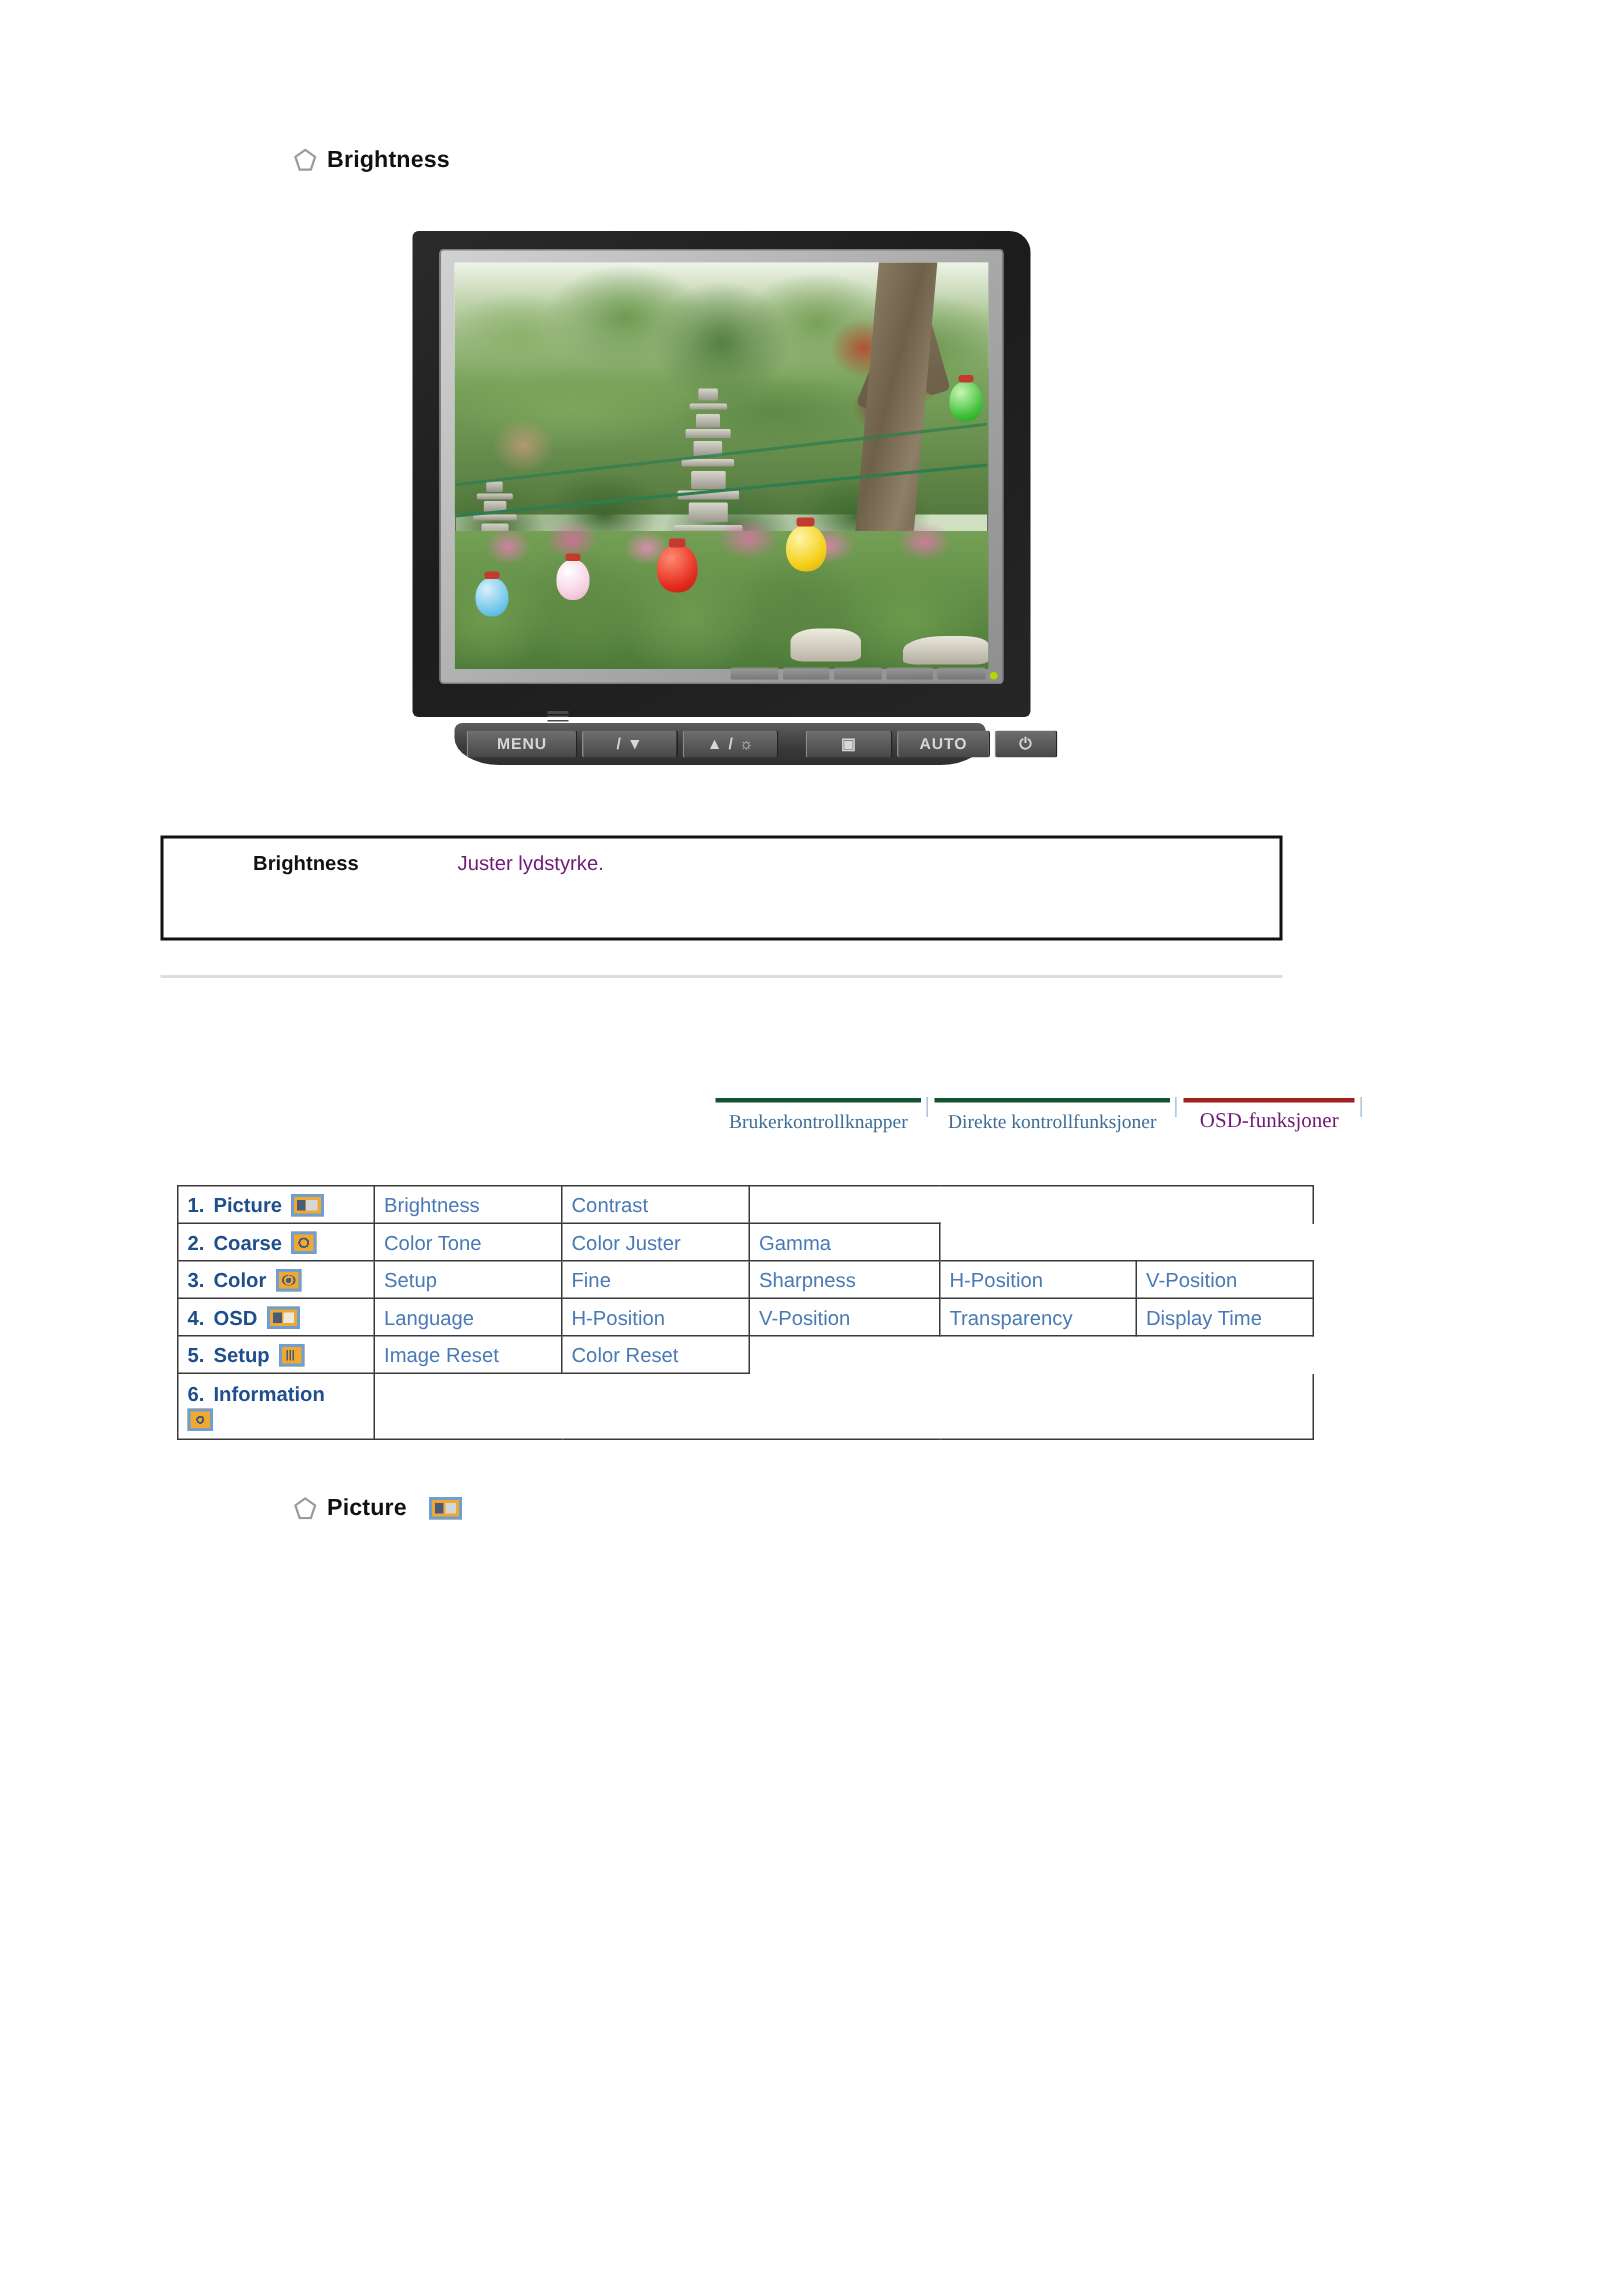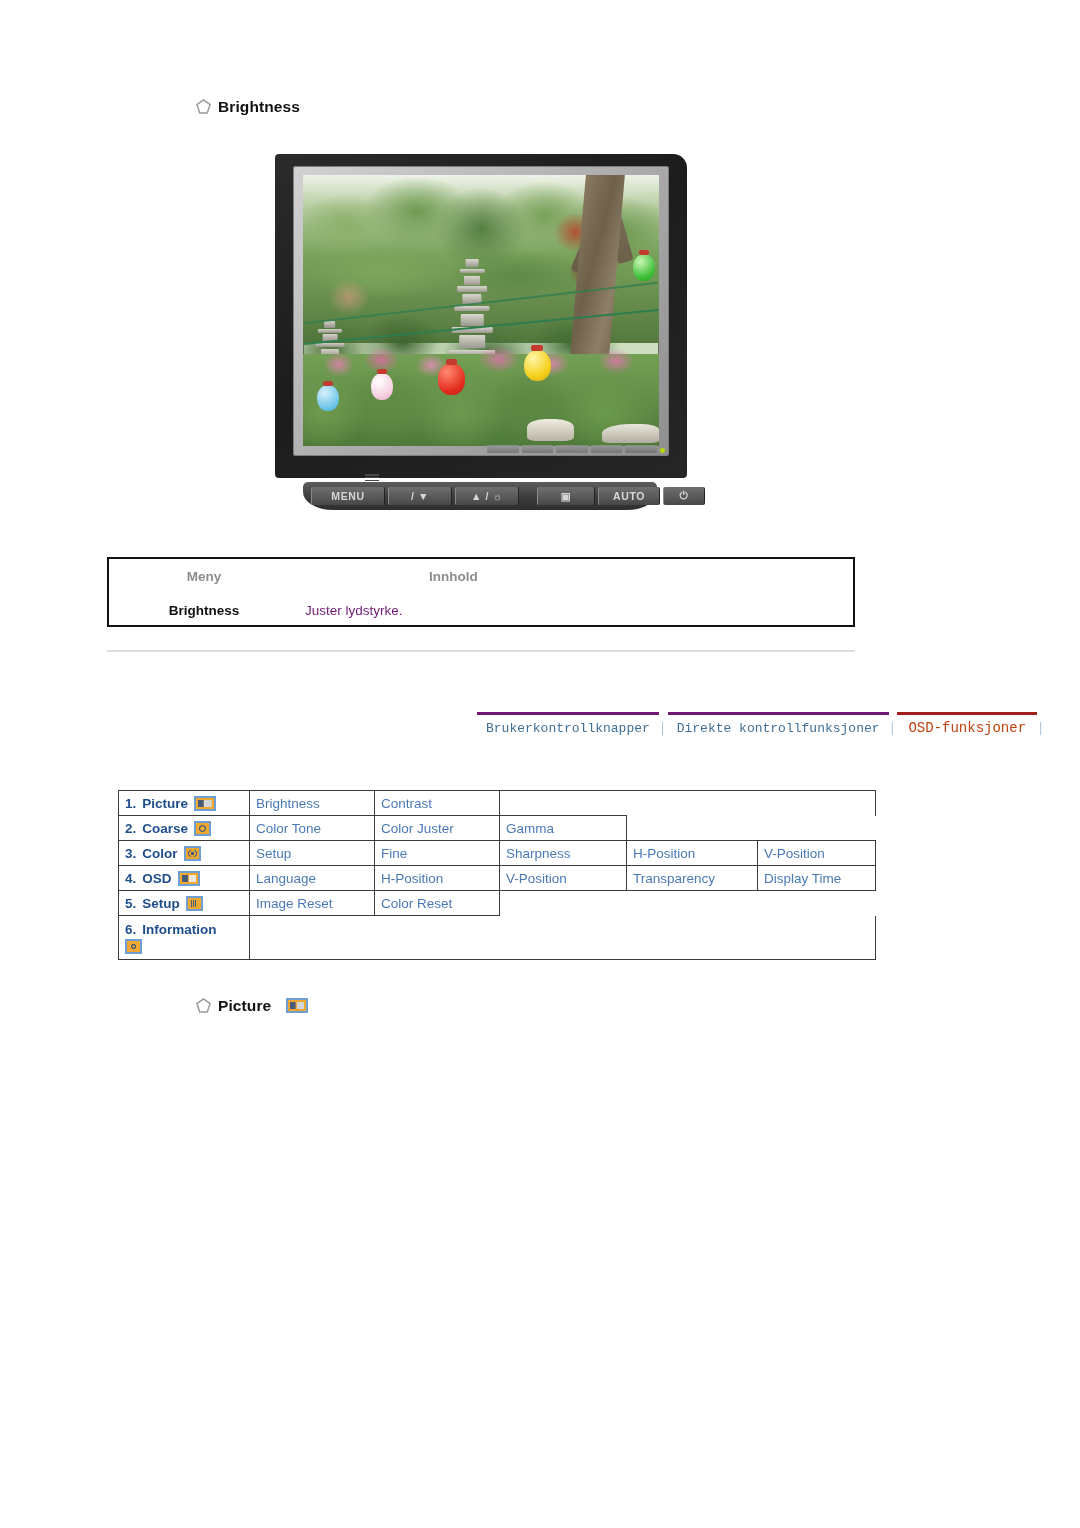--- a/index.html
+++ b/index.html
@@ -223,25 +223,26 @@
     background: #dddddd;
   }
 
   
   #nav-tabs {
     position: absolute; left: 477px; top: 712px; display: flex; align-items: stretch;
   }
   .tab {
     display: flex; align-items: center; padding: 5px 9px 2px 9px;
     font-size: 13px; color: #3f6f96; white-space: nowrap;
-    border-top: 3px solid #701a75;
-    font-family: Liberation Mono, monospace;
+    border-top: 3px solid #14532d;
+    font-family: Liberation Serif, serif;
+    margin-top: 20px;
   }
   .tab.active {
-    color: #c2410c; font-size: 14px; border-top-color: #a01f1f; padding: 5px 11px 2px 11px;
+    color: #701a75; font-size: 14px; border-top-color: #a01f1f; padding: 5px 11px 2px 11px;
   }
   .tab-sep {
     display: flex; align-items: center; color: #9bb4c8; font-size: 11px;
     border-top: 3px solid transparent; padding: 5px 1px 2px 1px;
   }
 
   
   #osd-table {
     position: absolute; left: 118px; top: 790px; width: 757px;
     border-collapse: collapse; table-layout: fixed; background: #ffffff;
@@ -384,24 +385,20 @@
       <div class="mbtn wide" style="width:64px">▲ / ☼</div>
       <div class="mbtn gapper" style="width:16px"></div>
       <div class="mbtn wide" style="width:58px">▣</div>
       <div class="mbtn wide" style="width:62px">AUTO</div>
       <div class="mbtn wide" style="width:42px">⏻</div>
     </div>
   </div>
 </div>
 
 <div id="info-table">
-  <div class="row header">
-    <div class="c1"><span class="th-text">Meny</span></div>
-    <div class="c2"><span class="th-text">Innhold</span></div>
-  </div>
   <div class="row">
     <div class="c1"><span class="td-menu">Brightness</span></div>
     <div class="c2"><span class="td-content">Juster lydstyrke.</span></div>
   </div>
 </div>
 
 <div id="divider"></div>
 
 <div id="nav-tabs">
   <div class="tab">Brukerkontrollknapper</div>

